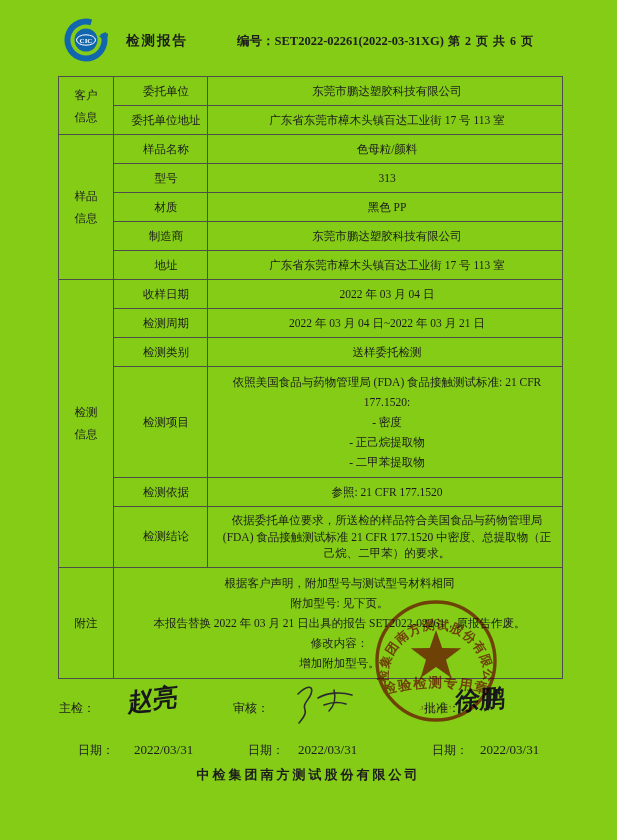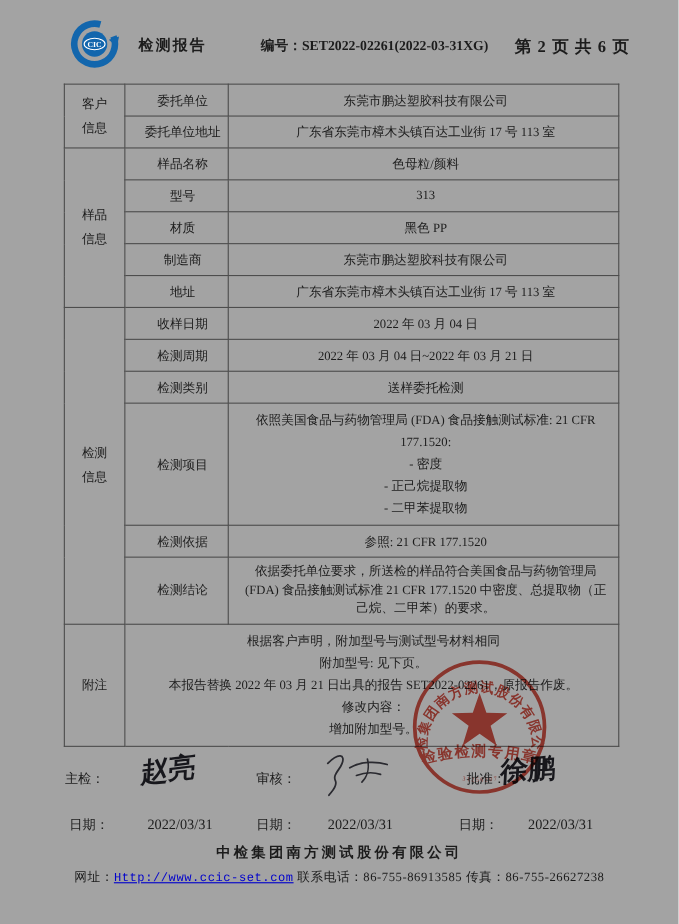--- a/index.html
+++ b/index.html
@@ -1,41 +1,41 @@
 <!DOCTYPE html>
 <html><head>
 <meta charset="utf-8">
 <style>
   * { margin:0; padding:0; box-sizing:border-box; }
   html,body { background:#ffffff; }
   body { font-family:"Liberation Serif","DejaVu Serif",serif; color:#1c1c1c; }
-  .page { position:relative; width:617px; height:840px; background:#a3a3a3; overflow:hidden; }
+  .page { position:relative; width:617px; height:840px; background:#84cc16; overflow:hidden; }
 
   
   .hdr { position:absolute; top:18px; left:0; width:617px; height:48px; }
   .logo { position:absolute; left:64px; top:0; width:44px; height:44px; }
   .hdr-title { position:absolute; left:126px; top:14px; font-size:13.5px; font-weight:bold; letter-spacing:2px; }
   .hdr-no { position:absolute; left:237px; top:15px; font-size:12.5px; font-weight:bold; }
-  .hdr-page { position:absolute; left:468px; top:15px; font-size:15px; font-weight:bold; letter-spacing:1px; }
+  .hdr-page { position:absolute; left:448px; top:15px; font-size:12px; font-weight:bold; letter-spacing:1px; }
 
   
   table.rpt { position:absolute; left:58px; top:76px; width:505px; border-collapse:collapse; table-layout:fixed; }
   table.rpt td { border:1px solid #4d4d4d; font-size:11.5px; vertical-align:middle;text-align:center; }
   td.sec { width:55px; text-align:center; line-height:22px; }
   td.key { width:94px; padding-left:11px; }
   td.val { padding:5px 8px 5px 12px; }
   tr.r29 { height:29px; }
   .multi div { line-height:20px; }
   .just { text-align:justify; line-height:16.5px; }
 
   
   .sig-label { position:absolute; font-size:12px; }
   .hand { position:absolute; font-size:25px; font-weight:bold; color:#17171c;
           transform:rotate(-7deg) skewX(-10deg); white-space:nowrap; }
-  .date-label { position:absolute; top:742px; font-size:12px; }
+  .date-label { position:absolute; top:742px; font-size:12px;margin-left:15px; }
   .date-val { position:absolute; top:742px; font-size:13px; }
 
   
   .stamp { position:absolute; left:366px; top:591px; width:140px; height:140px;
            mix-blend-mode:multiply; opacity:.88; }
 
   
   .foot { position:absolute; left:0; top:766px; width:617px; text-align:center; }
   .foot-company { font-size:13px; font-weight:bold; letter-spacing:3px; }
   .foot-line { font-size:11.5px; margin-top:6px; letter-spacing:.5px; }
@@ -188,16 +188,15 @@
     <text font-size="13.5" font-weight="bold" fill="#cf3a2c" letter-spacing="1.5" font-family="'Liberation Serif',serif">
       <textPath href="#arcBanner" startOffset="50%" text-anchor="middle">检验检测专用章</textPath>
     </text>
     <text font-size="5.5" fill="#cf3a2c" font-family="'Liberation Serif',serif">
       <textPath href="#arcSerial" startOffset="50%" text-anchor="middle">3 1 2 5 6 2 0 7</textPath>
     </text>
   </svg>
 
   <div class="foot">
     <div class="foot-company">中检集团南方测试股份有限公司</div>
-    <div class="foot-line"><span>网址：</span><a href="#" class="foot-url">Http://www.ccic-set.com</a><span> 联系电话：86-755-86913585 传真：86-755-26627238</span></div>
   </div>
 
 </div>
 
 </body></html>

